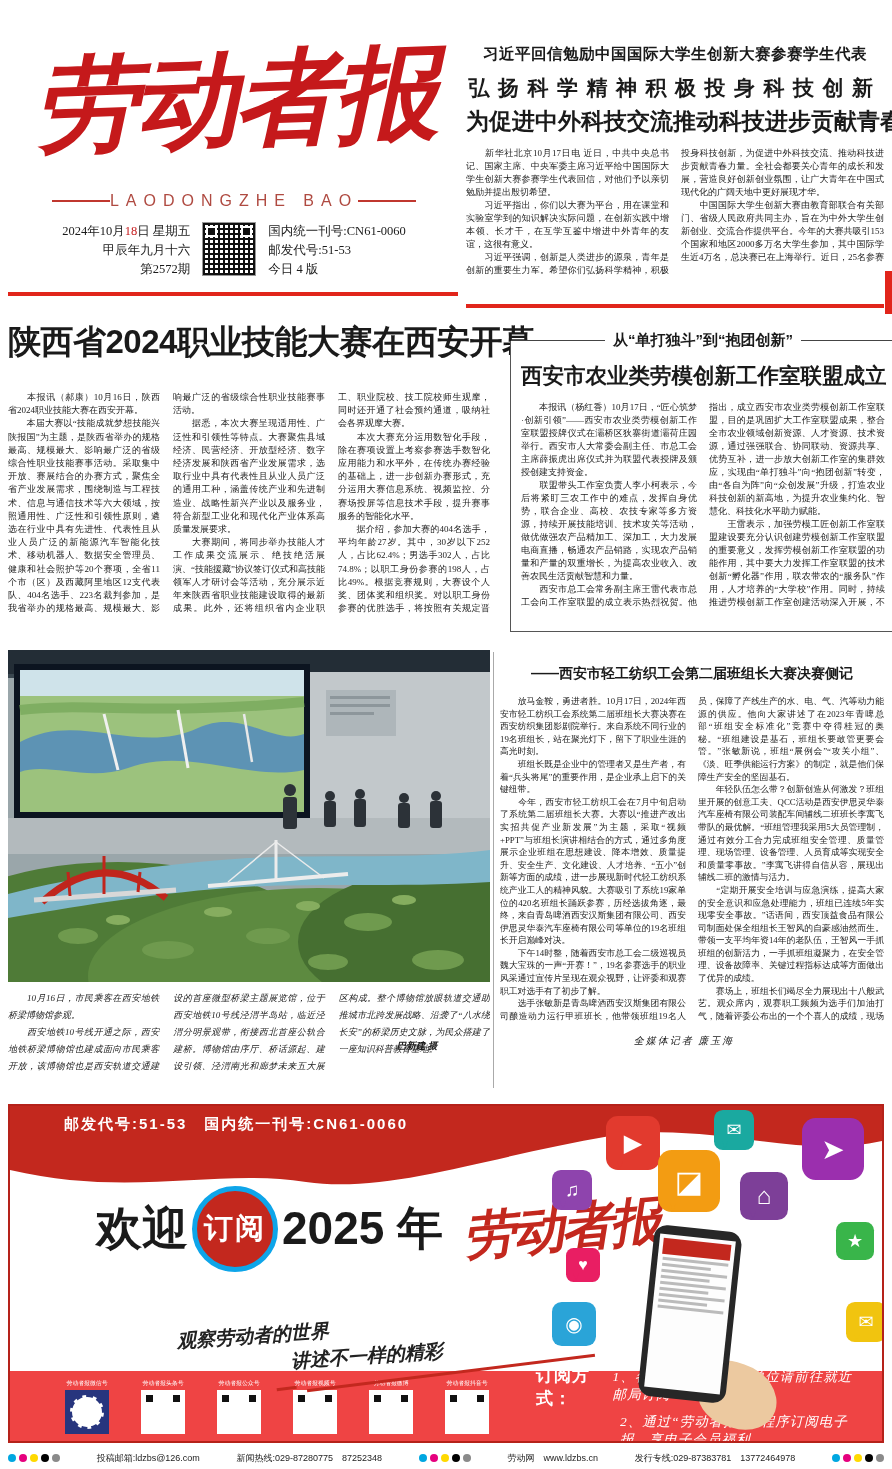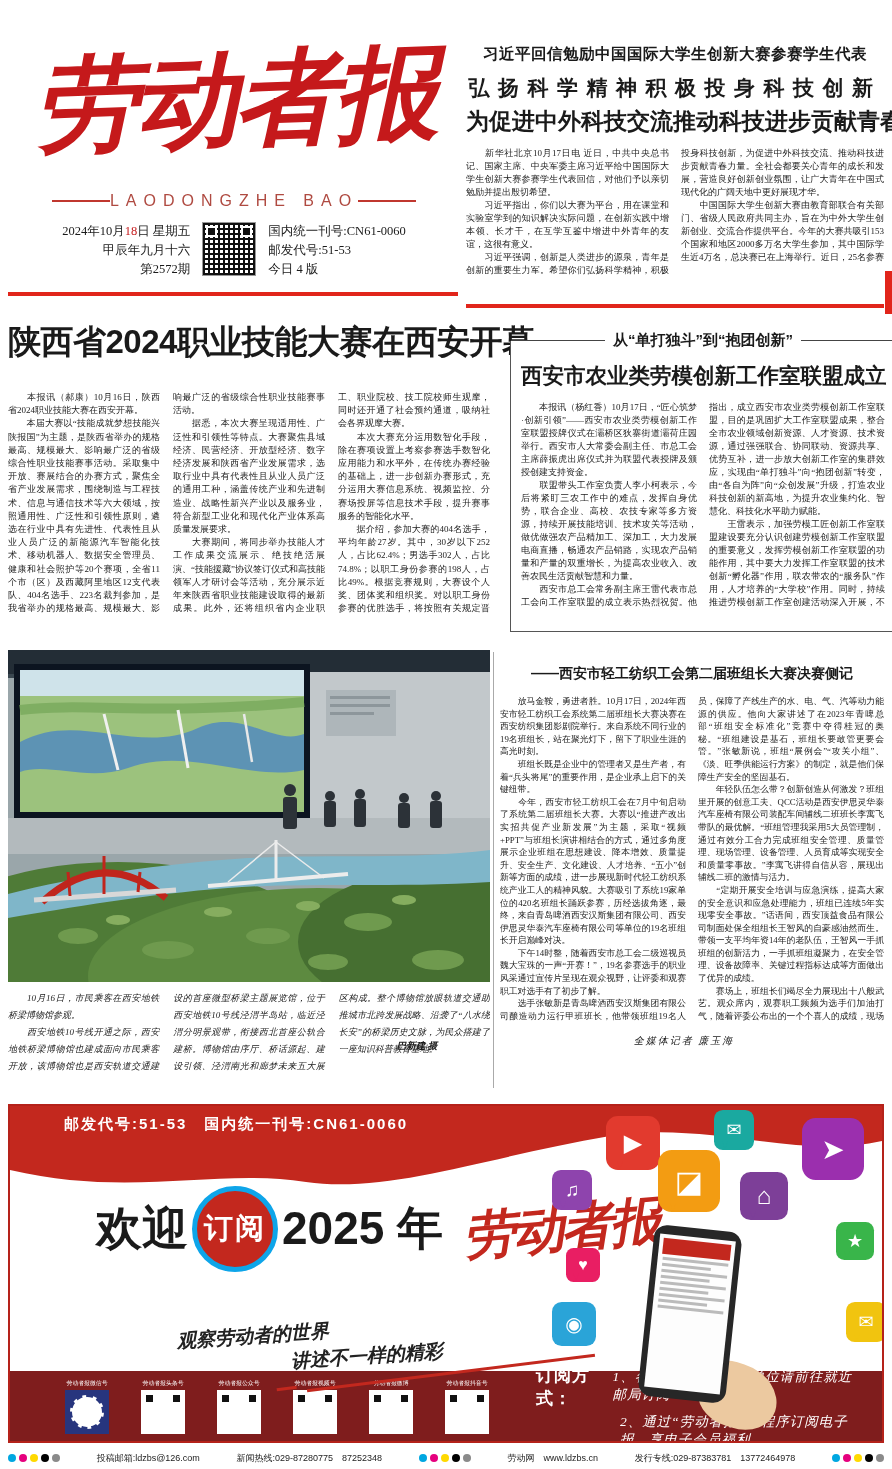--- a/index.html
+++ b/index.html
@@ -107,21 +107,21 @@
 
   .phone { position:absolute; left:636px; top:122px; width:88px; height:172px; background:#272727;
     border-radius:13px; transform:rotate(6deg); z-index:4; padding:9px 6px; }
   .phone-screen { width:100%; height:100%; background:#fdfdfd; overflow:hidden; }
   .mini-head { height:16px; background:#c3281e; margin:4px 4px 3px; }
   .mini-line { height:3px; background:#bbb; margin:3px 5px; }
   .mini-line.w { margin-right:22px; }
   .hand { position:absolute; left:688px; top:258px; width:80px; height:64px; background:#ecc9a0;
     border-radius:40% 60% 50% 50%; transform:rotate(18deg); z-index:3; }
 
-  .ad-bottom { position:absolute; left:0; bottom:0; width:100%; height:70px; background:#7f1d1d;
+  .ad-bottom { position:absolute; left:0; bottom:0; width:100%; height:70px; background:#ef4444;
     display:flex; align-items:center; padding:0 16px; z-index:1; }
   .qr-row { display:flex; gap:26px; margin-left:36px; }
   .qr-item { width:50px; text-align:center; }
   .qr-label { font-size:6.5px; color:#fff; white-space:nowrap; transform:scale(.9); margin-bottom:2px; }
   .qrbox { width:44px; height:44px; background:#fff; margin:0 auto; }
   .badgebox { width:44px; height:44px; background:#27357e; margin:0 auto; display:flex; align-items:center; justify-content:center; }
   .badge-circle { width:34px; height:34px; border-radius:50%; background:#fff; border:2px dashed #27357e; }
   .subscribe { margin-left:44px; color:#fff; font-style:italic; }
   .sub-row { display:flex; align-items:baseline; }
   .sub-label { font-size:17px; font-weight:900; font-style:normal; font-family:"Liberation Sans", sans-serif; letter-spacing:1px; }

